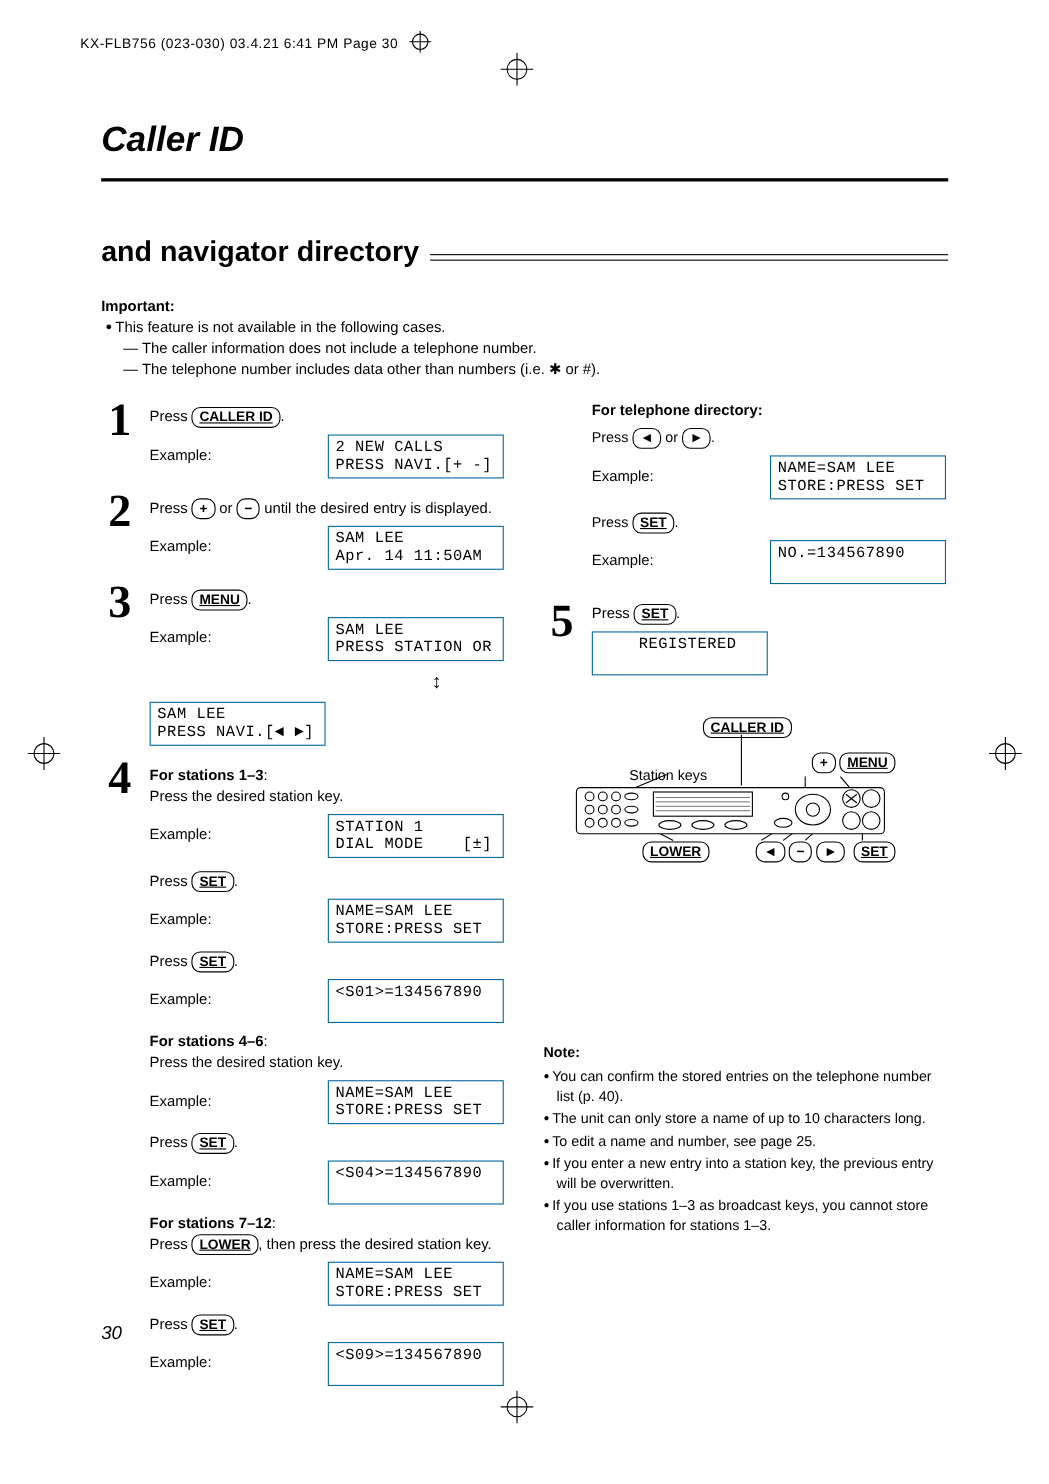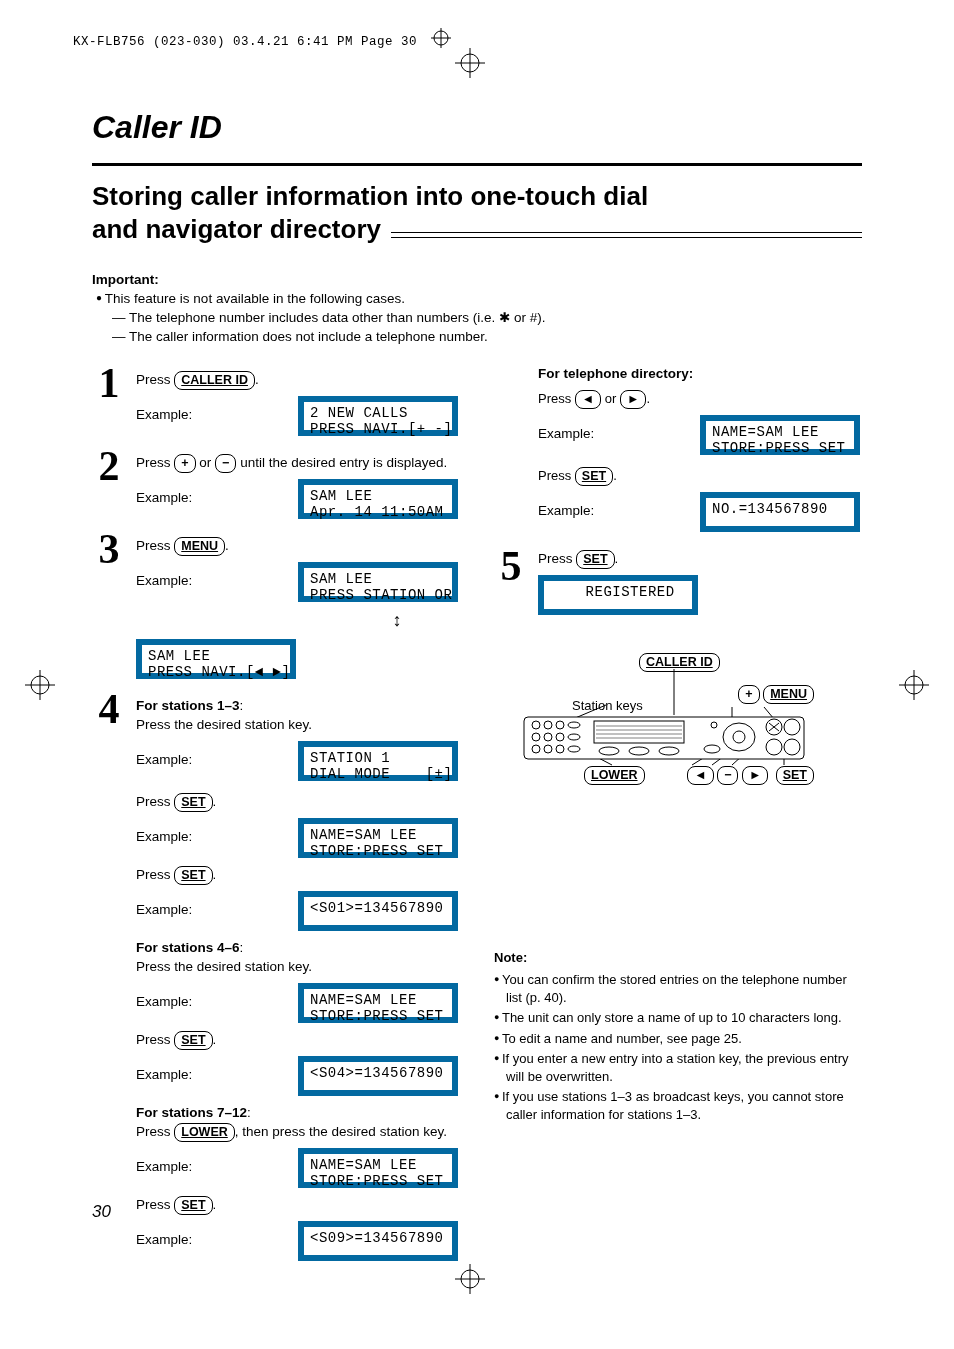--- a/index.html
+++ b/index.html
@@ -17,21 +17,21 @@
   .regmark {
     position: absolute;
   }
   .reg-top { top: 48px; left: 455px; }
   .reg-bottom { bottom: 55px; left: 455px; }
   .reg-left { top: 670px; left: 25px; }
   .reg-right { top: 670px; right: 25px; }
   .regmark svg { display: block; }
 
   .running-head {
-    font-family: Liberation Mono, monospace;
+    font-family: Liberation Sans, sans-serif;
     font-size: 12.5px;
     letter-spacing: 0.5px;
     margin: 8px 0 0 23px;
   }
   .rh-icon { display: inline-block; vertical-align: middle; margin-left: 6px;}
 
   .content {
     width: 770px;
     margin: 50px auto 0 auto;
     position: relative;
@@ -124,21 +124,21 @@
     align-items: center;
     justify-content: space-between;
     gap: 12px;
     margin: 6px 0;
   }
   .example-row .ex-label { font-size: 13.5px; }
   .lcd {
     font-family: "Courier New", monospace;
     font-size: 14px;
     letter-spacing: 0.5px;
-    border: 6px solid #0369a1;
+    border: 1px solid #0369a1;
     width: 160px;
     height: 40px;
     padding: 3px 6px;
     white-space: pre;
     line-height: 16px;
   }
   .updown {
     text-align: center;
     font-size: 18px;
     margin: 2px 0 2px 200px;
@@ -241,33 +241,33 @@
         <line x1="10" y1="0" x2="10" y2="20" stroke="#000"></line>
         <line x1="0" y1="10" x2="20" y2="10" stroke="#000"></line>
       </svg>
   </span>
 </div>
 
 <div class="content">
   <h1 class="page-title">Caller ID</h1>
   <hr class="title-rule">
   <h2 class="section-title">
-    <span>Storing caller information into one-touch dial</span><br>
+    <br>
     <span class="title-line-wrap">
       <span>and navigator directory</span>
       <span class="rule"></span>
     </span>
   </h2>
 
   <div class="important-block">
     <div class="lbl">Important:</div>
     <ul>
       <li class="bullet">This feature is not available in the following cases.</li>
+      <li class="dash">The caller information does not include a telephone number.</li>
       <li class="dash"><span>The telephone number includes data other than numbers (i.e. </span><span>✱</span><span> or #).</span></li>
-      <li class="dash">The caller information does not include a telephone number.</li>
     </ul>
   </div>
 
   <div class="columns">
 
     <div class="col-left">
 
       <div class="step">
         <div class="step-num">1</div>
         <div class="step-body">

